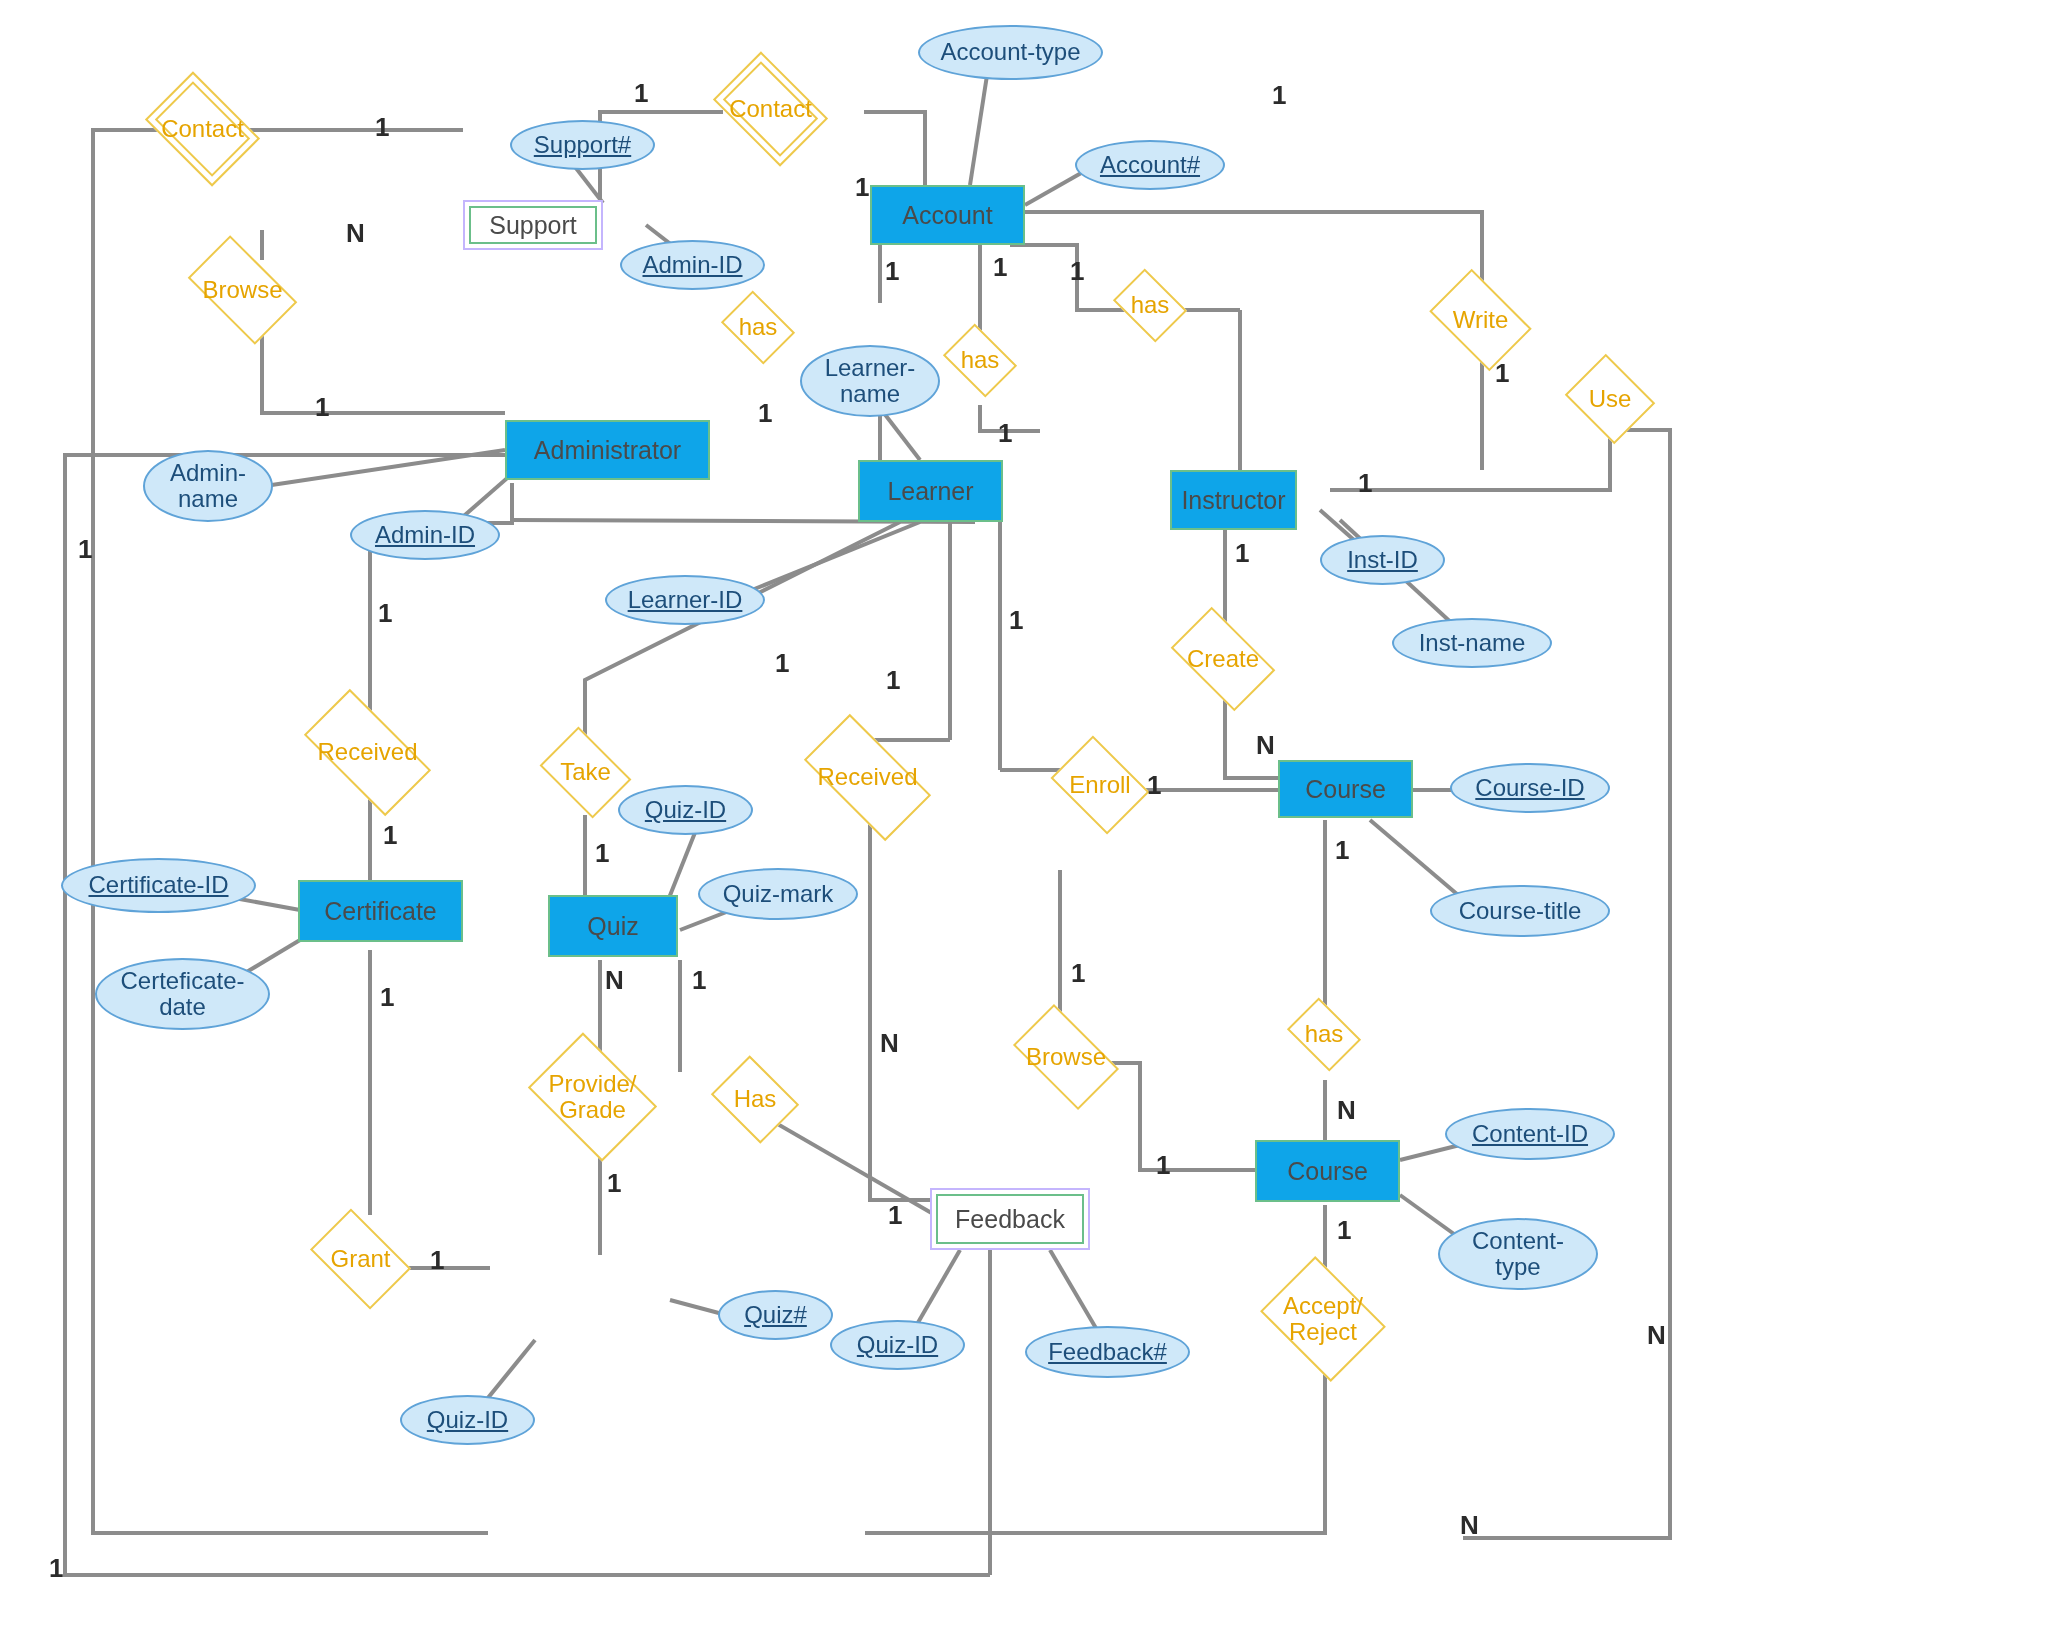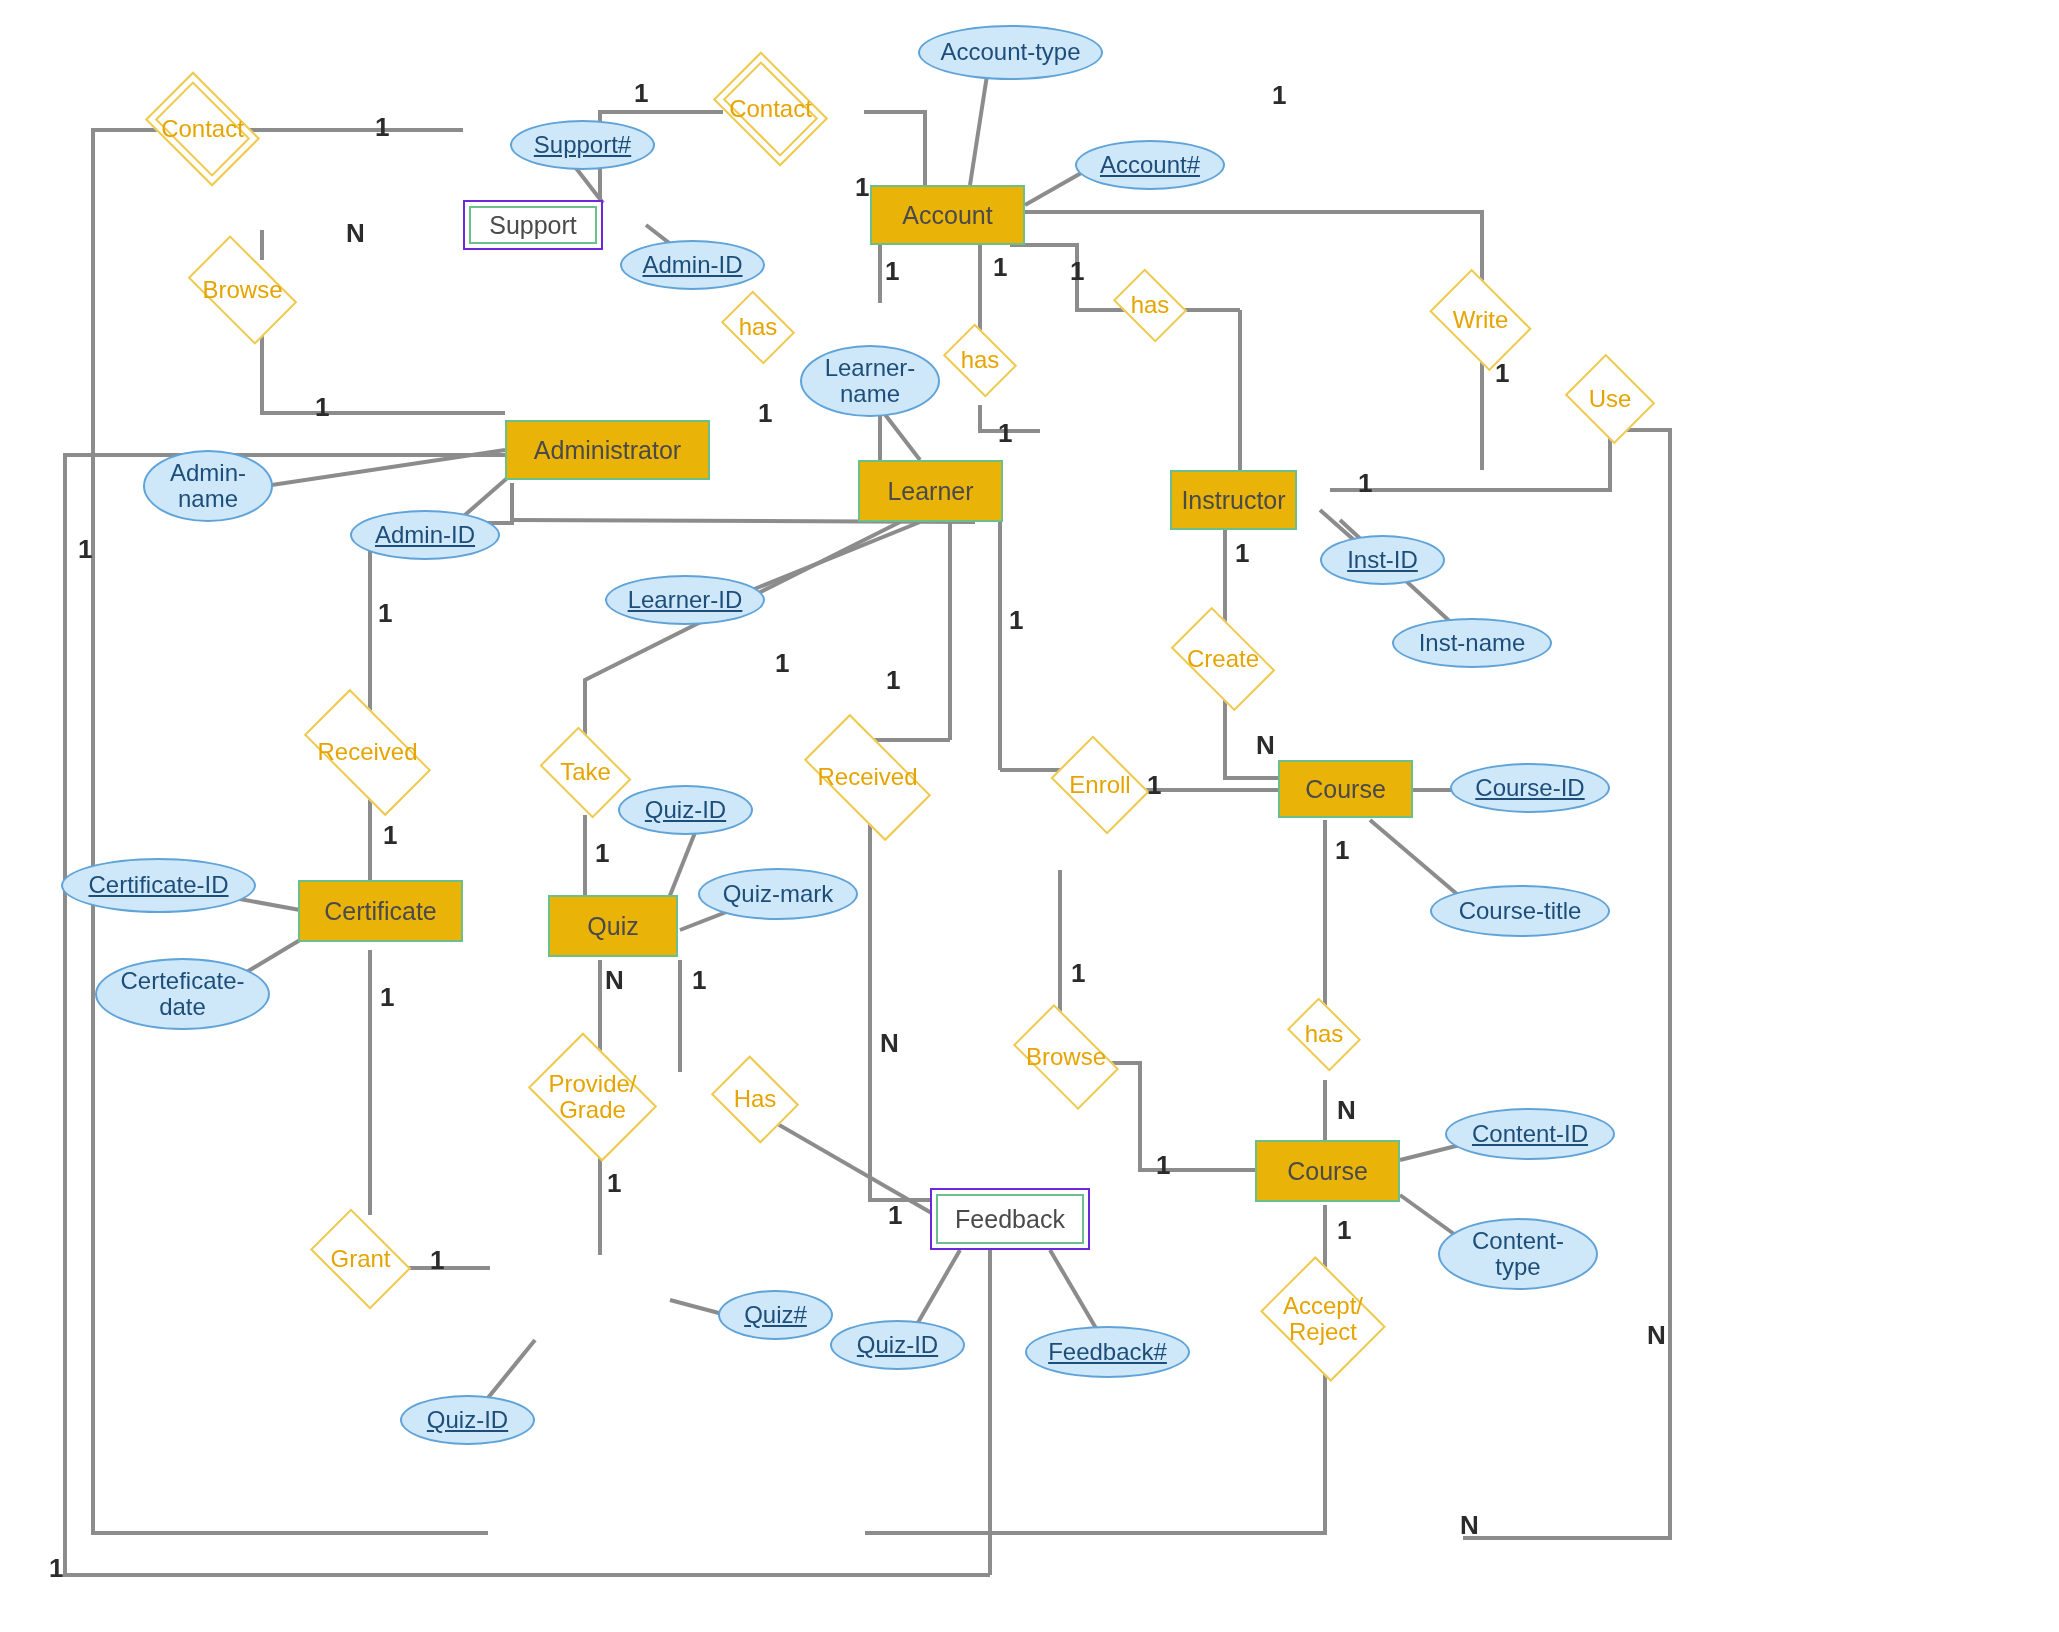--- a/index.html
+++ b/index.html
@@ -1,21 +1,21 @@
 <!DOCTYPE html>
 <html><head>
 <meta charset="utf-8">
 <style>
   html,body{margin:0;padding:0;background:#fff;font-family:"Segoe UI",Arial,sans-serif}
   .canvas{position:relative;width:2059px;height:1632px;background:#fff}
   svg.edges{position:absolute;inset:0;pointer-events:none}
 
   .entity,.weak-entity,.relation,.weak-relation,.attr{position:absolute;display:flex;align-items:center;justify-content:center;box-sizing:border-box}
-  .entity{background:#eab308;border:2px solid #6bbf8a;color:#4a4a4a;font-size:25px;text-align:center;padding:4px 8px}
-  .weak-entity{background:#fff;border:2px solid #6d28d9;color:#4a4a4a;font-size:25px;text-align:center;padding:4px 8px;box-shadow:inset 0 0 0 4px #fff, inset 0 0 0 6px #6bbf8a}
+  .entity{background:#0ea5e9;border:2px solid #6bbf8a;color:#4a4a4a;font-size:25px;text-align:center;padding:4px 8px}
+  .weak-entity{background:#fff;border:2px solid #c4b5fd;color:#4a4a4a;font-size:25px;text-align:center;padding:4px 8px;box-shadow:inset 0 0 0 4px #fff, inset 0 0 0 6px #6bbf8a}
   .relation{color:#e6a400;font-size:24px;text-align:center;line-height:1.1}
   .relation .diamond{position:absolute;inset:0;border:2px solid #eec94b;transform:rotate(45deg);background:#fff}
   .relation.weak .diamond{box-shadow:inset 0 0 0 5px #fff, inset 0 0 0 7px #eec94b}
   .relation .lbl{position:relative;z-index:1;padding:0 4px}
   .attr{background:#cfe8f9;border:2px solid #5fa3d8;border-radius:50%;color:#1d4e7a;font-size:24px;text-align:center;padding:4px 10px;line-height:1.1}
   .attr.key{text-decoration:underline}
   .card{position:absolute;color:#2b2b2b;font-size:26px;font-weight:600}
 </style>
 </head>
 <body>

